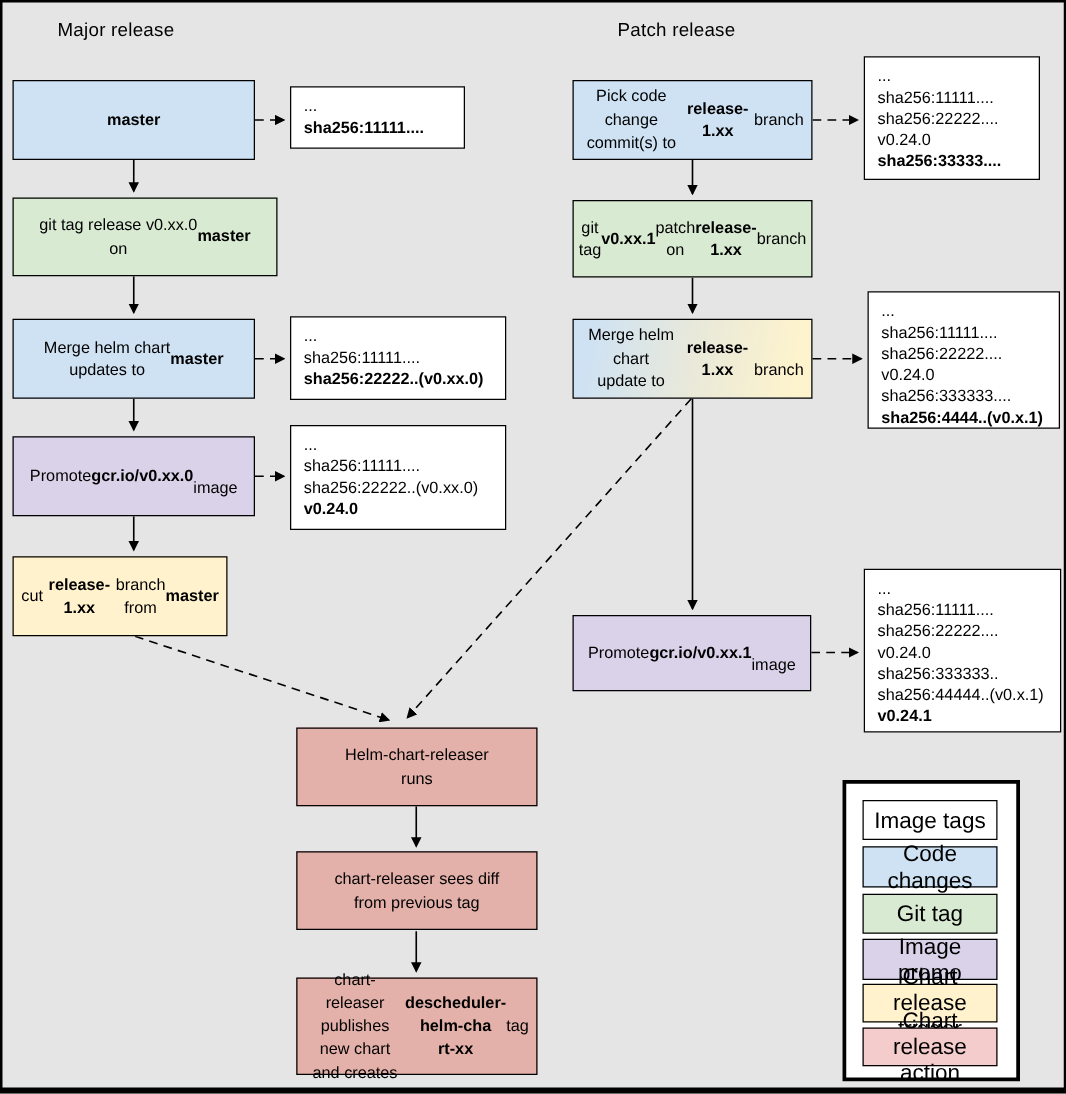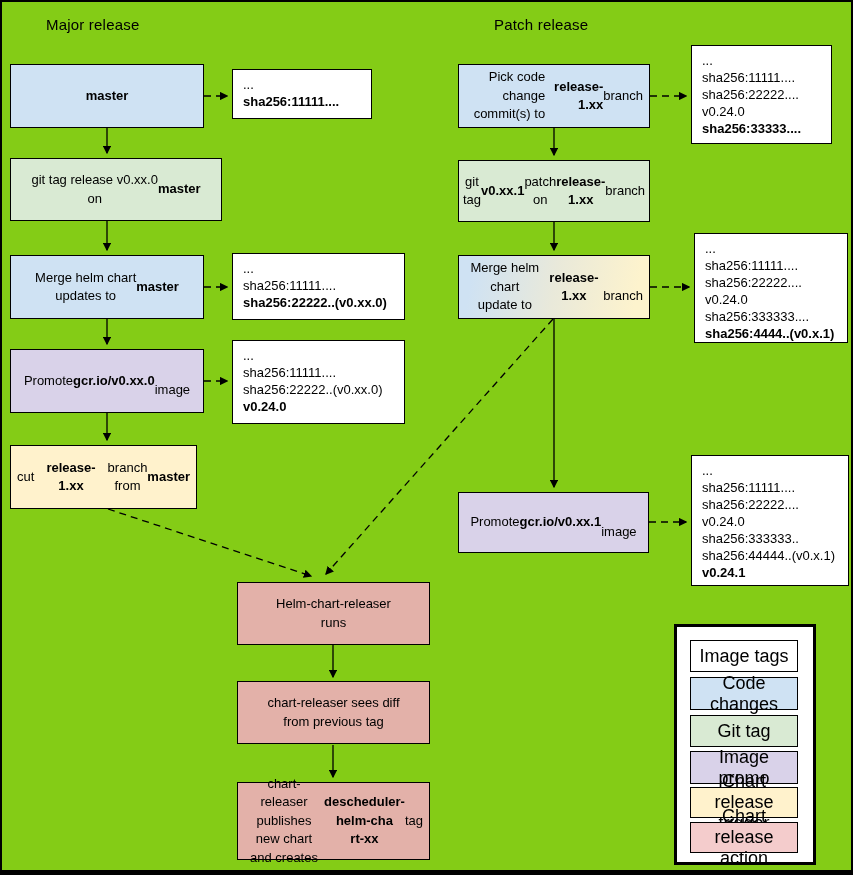--- a/index.html
+++ b/index.html
@@ -9,21 +9,21 @@
     font-family: "Liberation Sans", "DejaVu Sans", sans-serif;
     color: #000000;
   }
   .canvas {
     position: relative;
     width: 853px;
     height: 875px;
     box-sizing: border-box;
     border: 2px solid #000000;
     border-bottom-width: 5px;
-    background: #84cc16;
+    background: #e5e5e5;
     overflow: hidden;
     padding-left: 44px;
   }
   .arrows {
     position: absolute;
     left: 0; top: 0;
     width: 853px; height: 875px;
     pointer-events: none;
   }
   .col-title {
@@ -120,24 +120,24 @@
   <div class="col-title" style="left:44px;top:14px">Major release</div>
   <div class="col-title" style="left:492px;top:14px">Patch release</div>
 
   <div class="box" style="left: 8px; top: 62px; width: 194px; height: 64px; background: rgb(207, 226, 243);"><b>master</b></div>
   <div class="box" style="left: 8px; top: 156px; width: 212px; height: 63px; background: rgb(217, 234, 211);"><span>git tag release v0.xx.0
 on </span><b>master</b></div>
   <div class="box" style="left: 8px; top: 253px; width: 194px; height: 64px; background: rgb(207, 226, 243);"><span>Merge helm chart
 updates to </span><b>master</b></div>
   <div class="box" style="left: 8px; top: 347px; width: 194px; height: 64px; background: rgb(217, 210, 233);"><span>Promote </span><b>gcr.io/v0.xx.0</b><span>
 image</span></div>
-  <div class="box" style="left: 8px; top: 443px; width: 187px; height: 64px; background: rgb(255, 242, 204); text-align: center;"><span>cut </span><b>release-1.xx</b><span> branch
+  <div class="box" style="left: 8px; top: 443px; width: 172px; height: 64px; background: rgb(255, 242, 204); text-align: center;"><span>cut </span><b>release-1.xx</b><span> branch
 from </span><b>master</b></div>
 
-  <div class="box" style="left: 456px; top: 62px; width: 192px; height: 64px; background: rgb(207, 226, 243); text-align: right;"><span>Pick code change
+  <div class="box" style="left: 456px; top: 62px; width: 192px; height: 64px; background: rgb(207, 226, 243);"><span>Pick code change
 commit(s) to
 </span><b>release-1.xx</b><span> branch</span></div>
   <div class="box" style="left: 456px; top: 158px; width: 192px; height: 62px; background: rgb(217, 234, 211);"><span>git tag </span><b>v0.xx.1</b><span> patch on
 </span><b>release-1.xx</b><span> branch</span></div>
   <div class="box gradient-box" style="left:456px;top:253px;width:192px;height:64px"><span>Merge helm chart
 update to </span><b>release-1.xx</b><span>
 branch</span></div>
   <div class="box" style="left: 456px; top: 490px; width: 191px; height: 61px; background: rgb(217, 210, 233);"><span>Promote </span><b>gcr.io/v0.xx.1</b><span>
 image</span></div>
 

